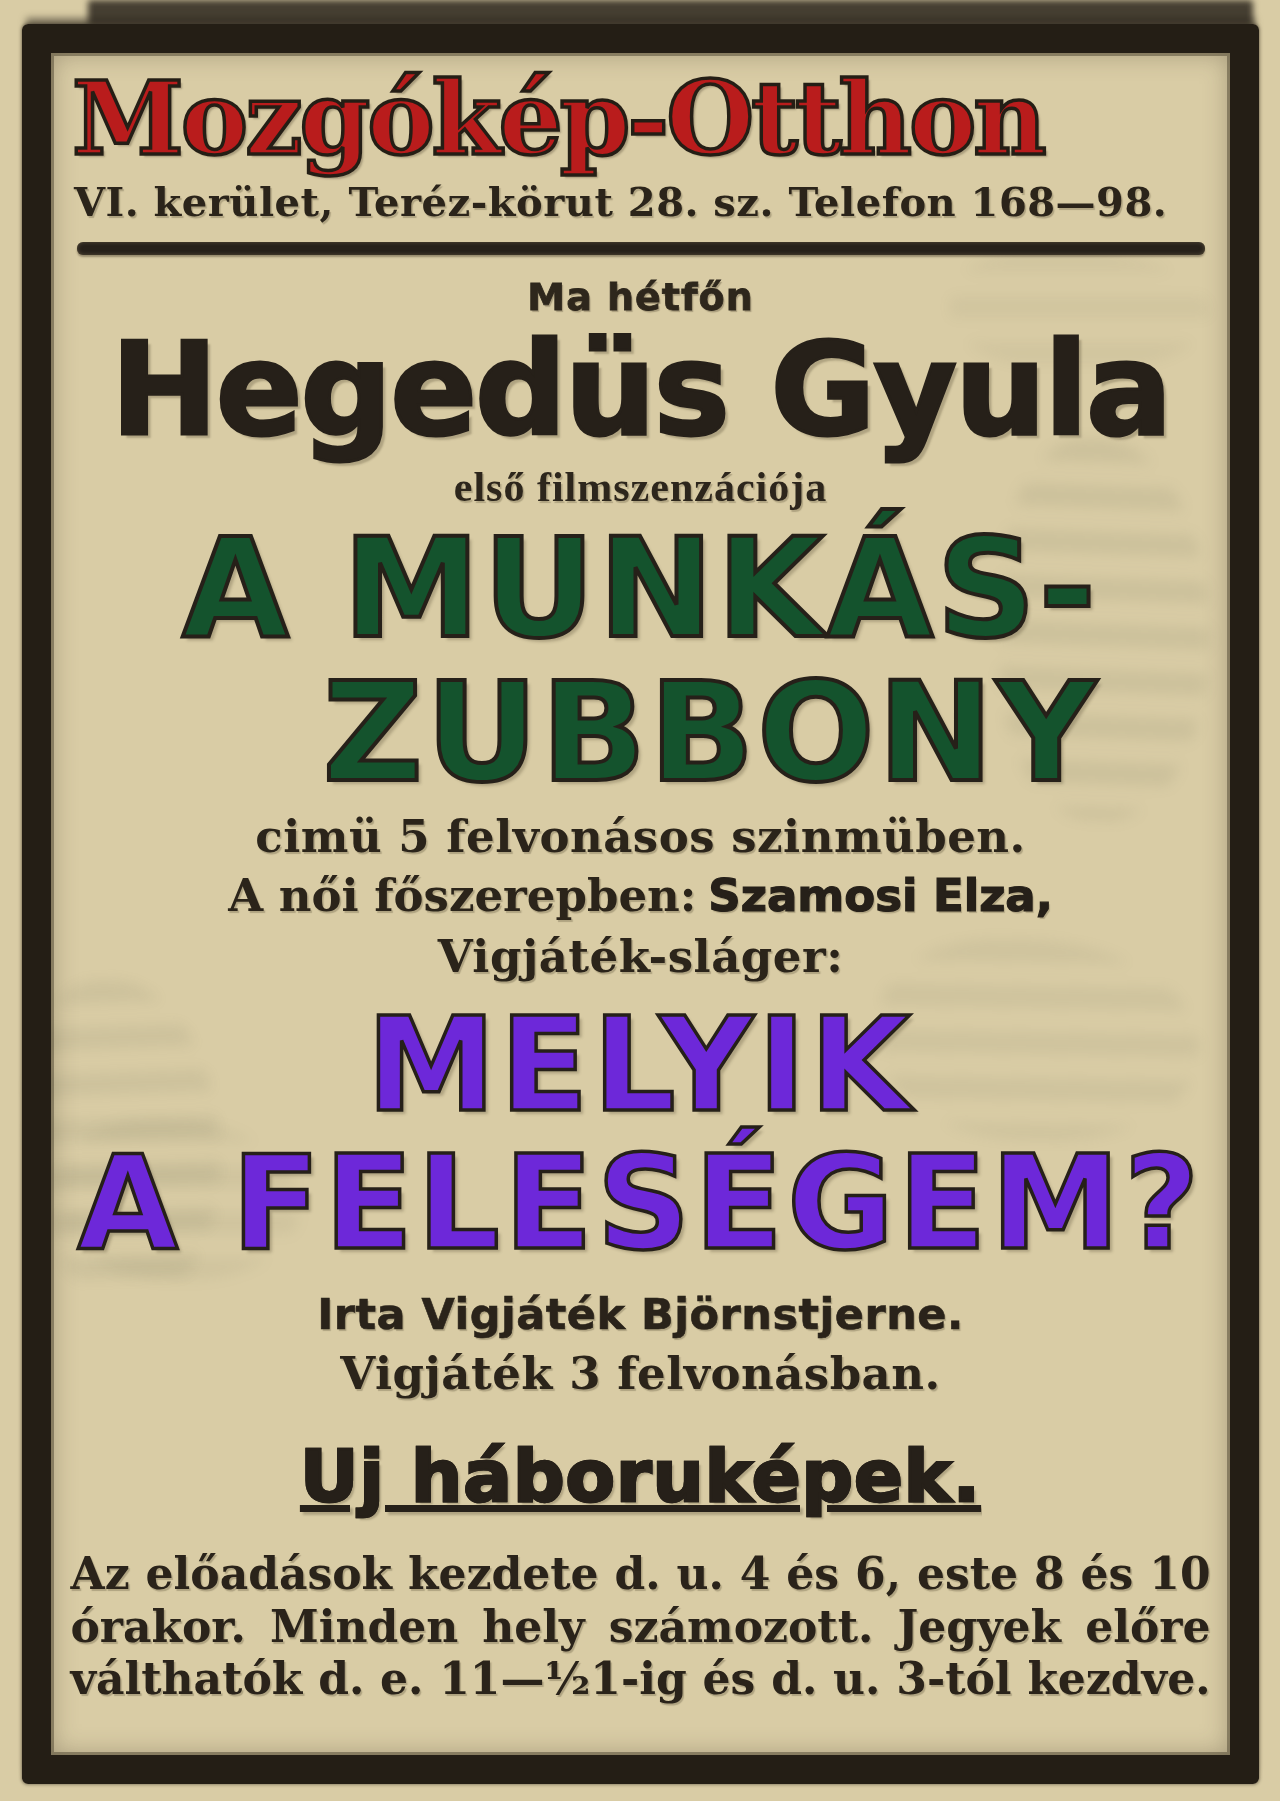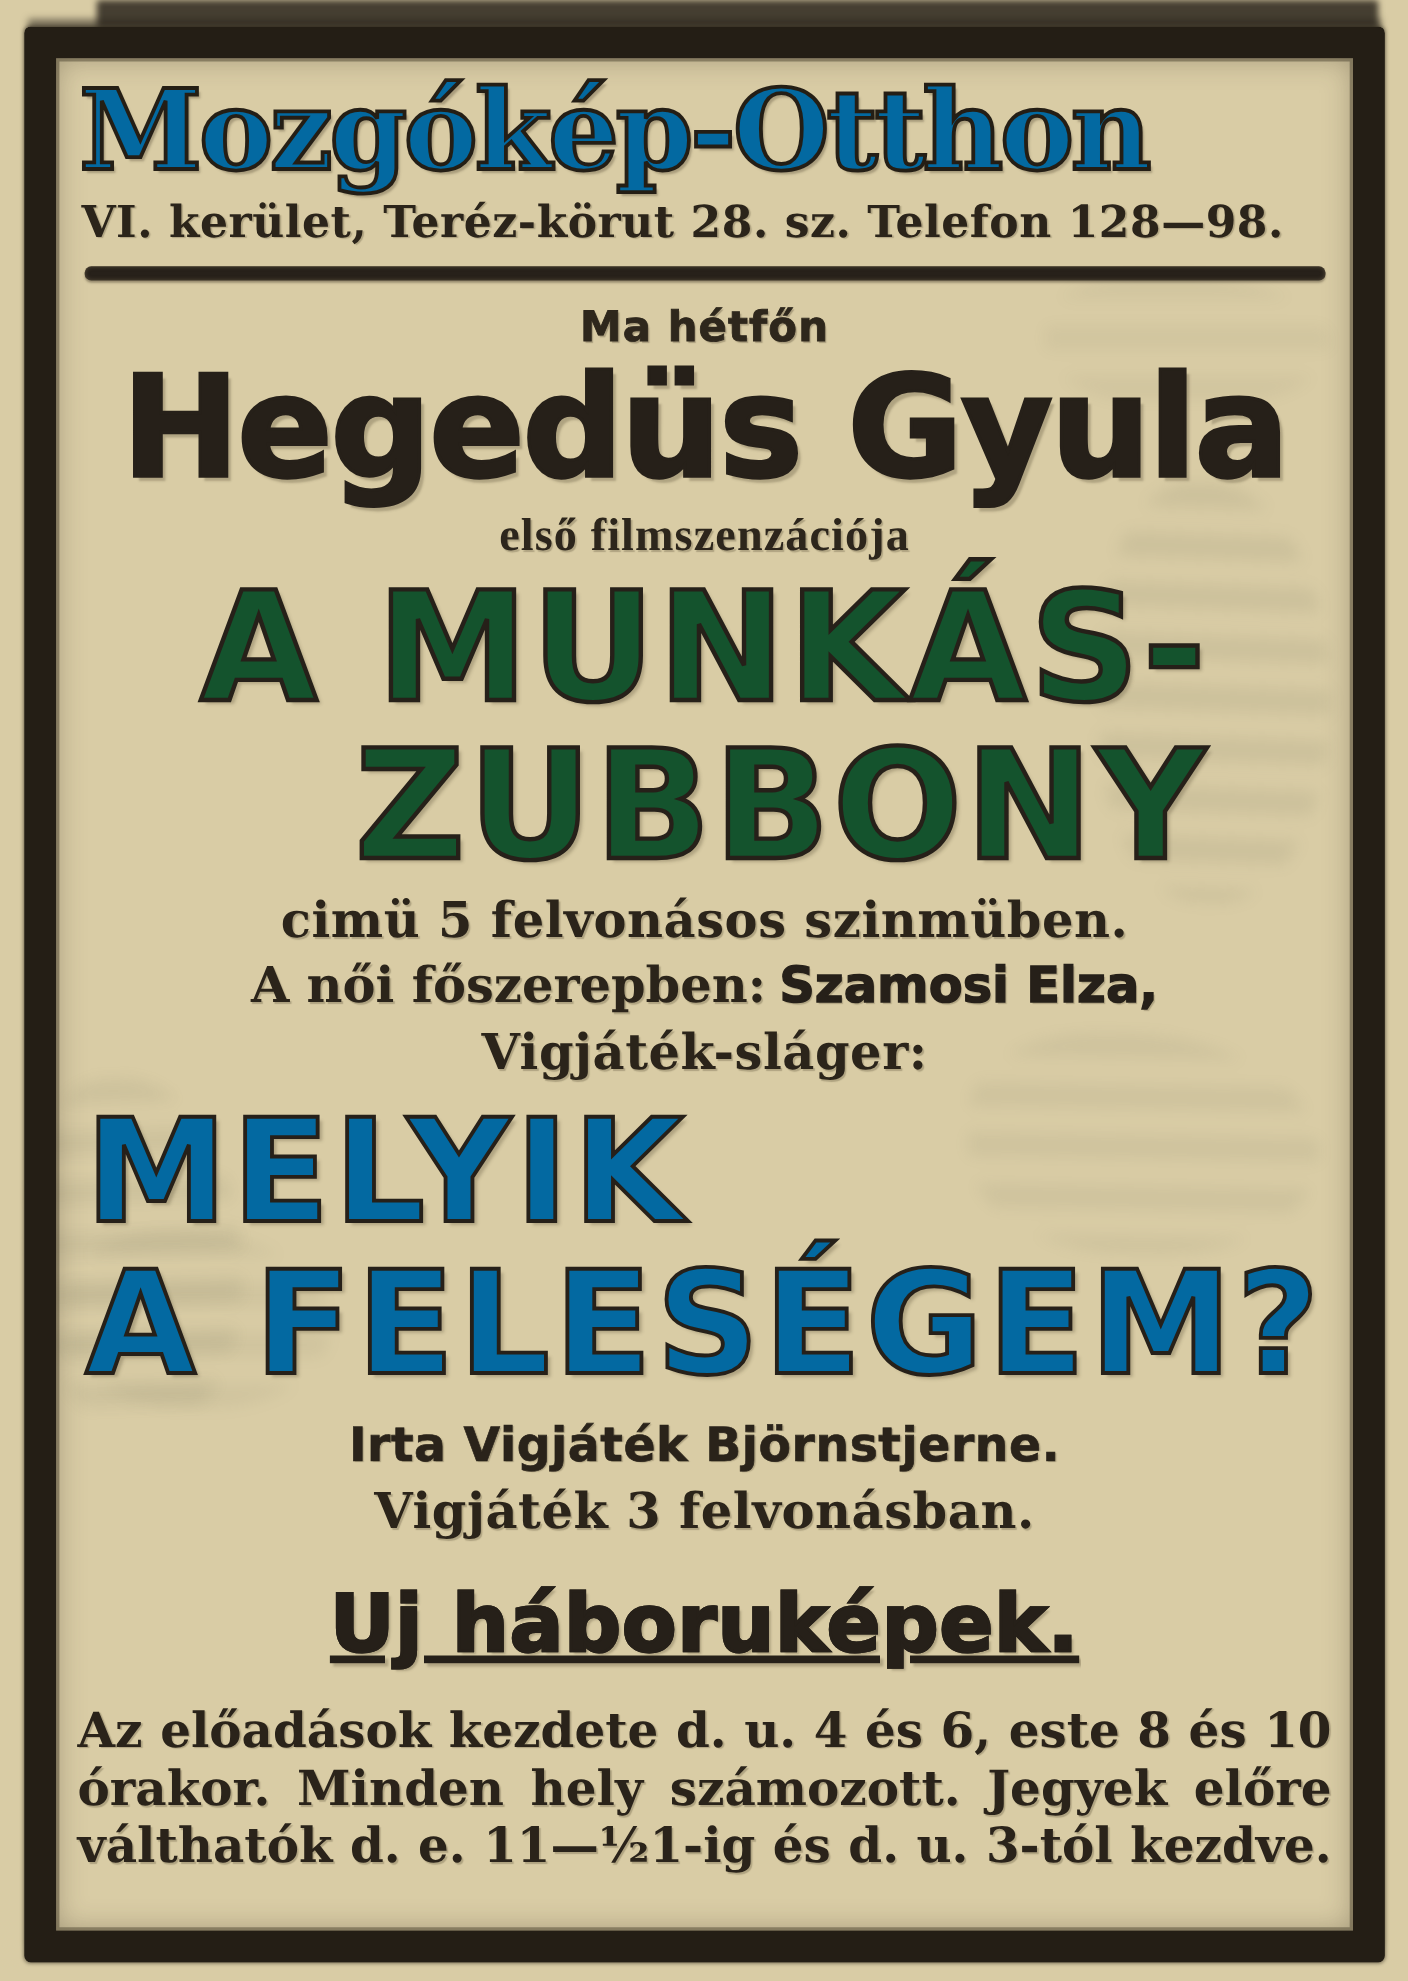--- a/index.html
+++ b/index.html
@@ -64,21 +64,21 @@
   
 
   .masthead {
     align-self: flex-start;
     margin-left: 4px;
     font-family: "DejaVu Serif", serif;
     font-weight: bold;
     font-size: 101px;
     line-height: 1.02;
     letter-spacing: -3px;
-    color: #0369a1;
+    color: #b91c1c;
     -webkit-text-stroke: 3.5px #241e15;
     text-shadow: 3px 3px 2px rgba(80,68,48,0.35);
     filter: blur(0.4px);
     white-space: nowrap;
   }
 
   .address {
     align-self: flex-start;
     margin-left: 6px;
     margin-top: 8px;
@@ -185,22 +185,22 @@
 
   .comedy-intro { margin-top: 8px; }
 
   .film-title-2 {
     margin-top: 14px;
     font-family: "DejaVu Sans", sans-serif;
     font-weight: bold;
     font-size: 130px;
     line-height: 1.06;
     letter-spacing: 4px;
-    text-align: left;
-    color: #0369a1;
+    text-align: center;
+    color: #6d28d9;
     -webkit-text-stroke: 3.5px #262019;
     text-shadow: 4px 4px 3px rgba(80,68,48,0.3);
     filter: blur(0.5px);
   }
 
   .author-line {
     margin-top: 16px;
     font-family: "DejaVu Sans", sans-serif;
     font-weight: bold;
     font-size: 43px;
@@ -271,21 +271,21 @@
   <div class="bleed bleed-c"></div>
   <div class="bleed bleed-d"></div>
   <div class="bleed bleed-e"></div>
 
   <div class="frame"></div>
 
   <div class="content">
 
     <div class="masthead">Mozgókép-Otthon</div>
 
-    <div class="address">VI. kerület, Teréz-körut 28. sz. Telefon 128—98.</div>
+    <div class="address">VI. kerület, Teréz-körut 28. sz. Telefon 168—98.</div>
 
     <div class="rule"></div>
 
     <div class="showdate">Ma hétfőn</div>
 
     <div class="star-name">Hegedüs Gyula</div>
 
     <div class="star-subtitle">első filmszenzációja</div>
 
     <div class="film-title-1">

